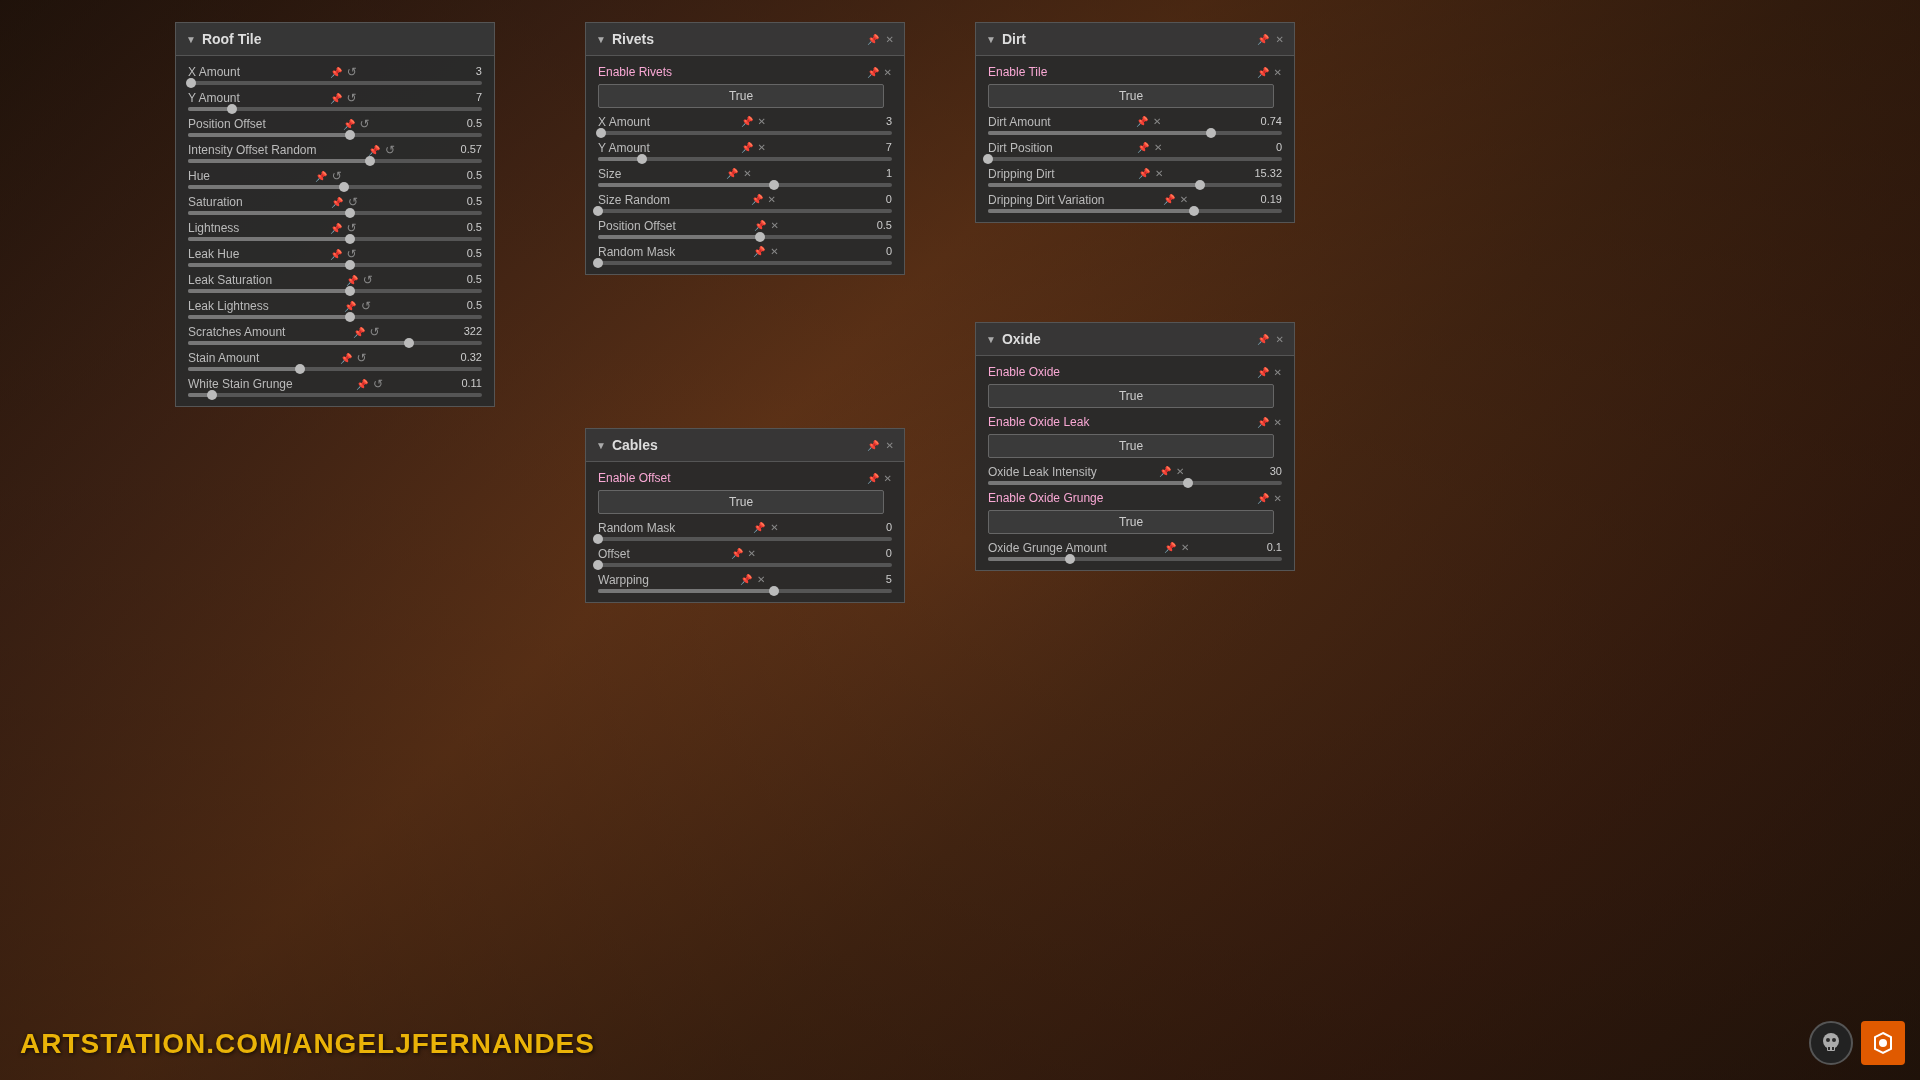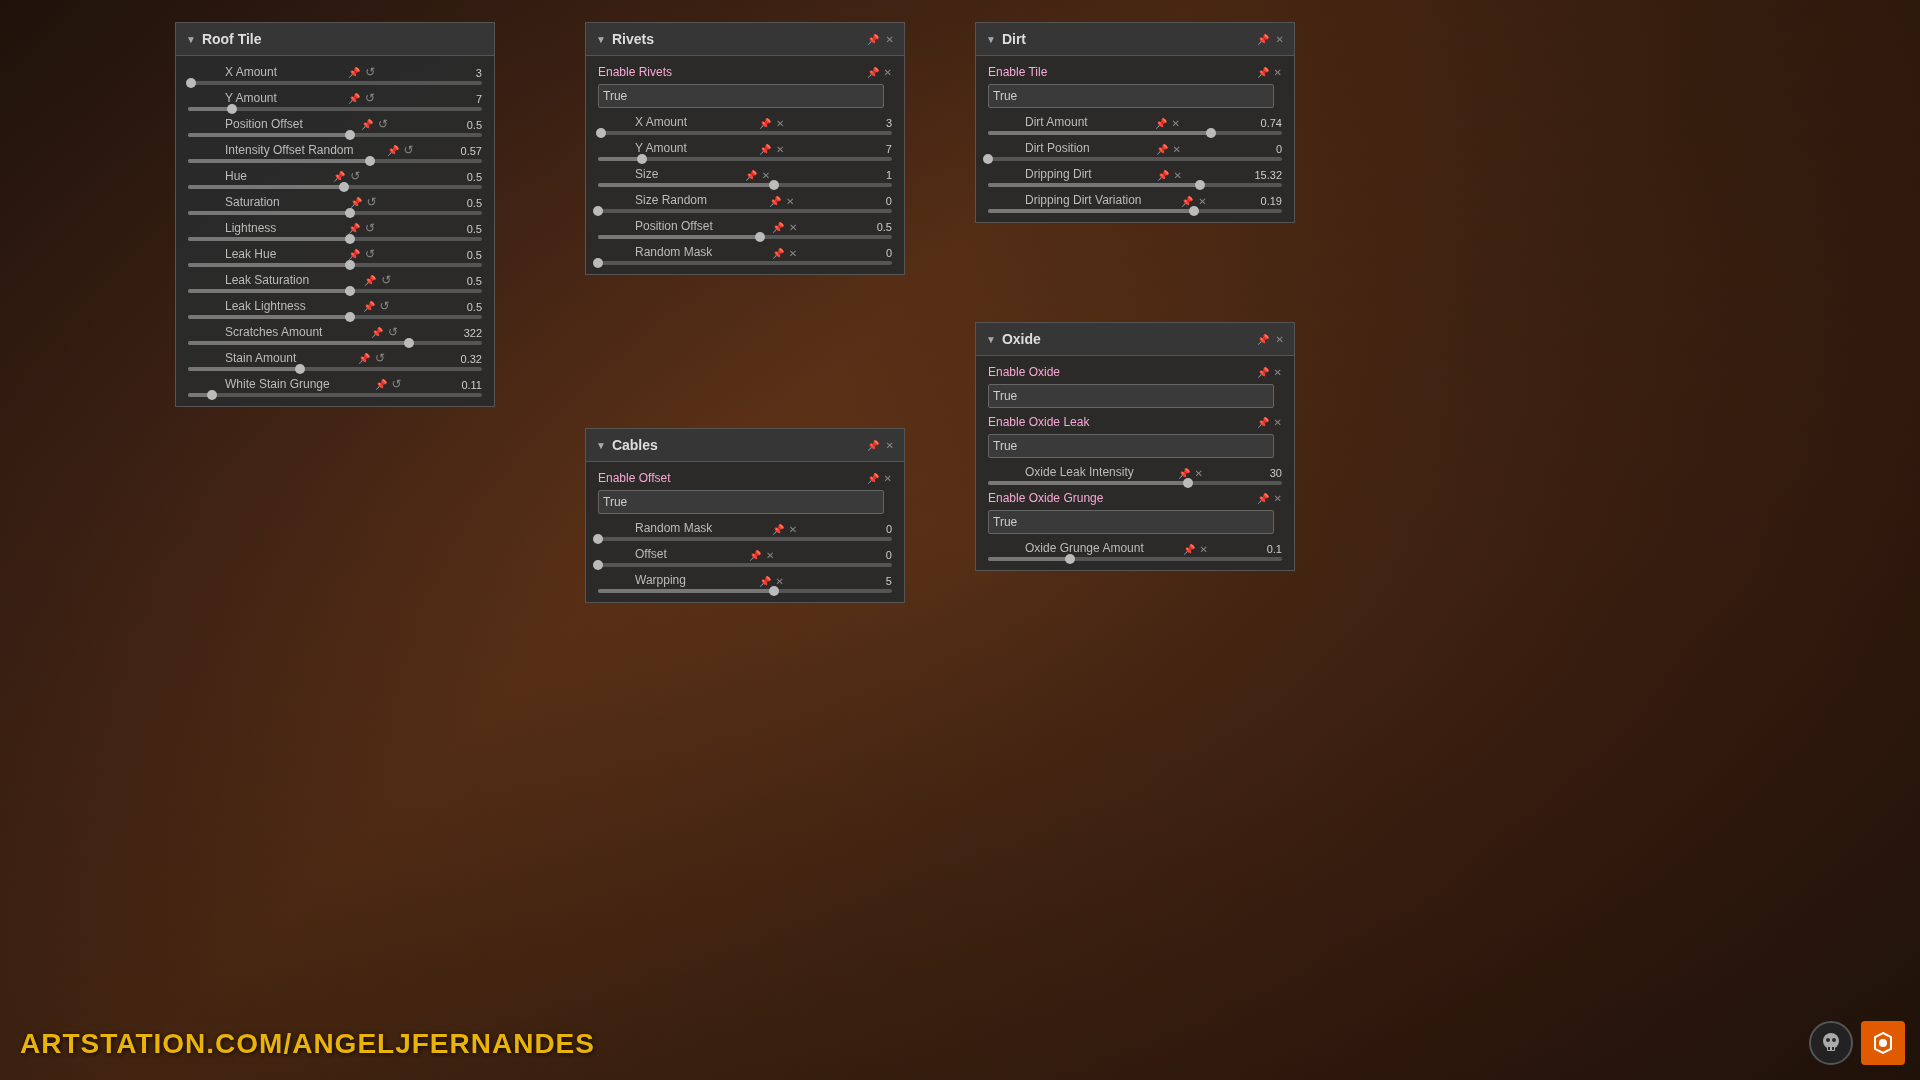--- a/index.html
+++ b/index.html
@@ -61,23 +61,22 @@
       padding: 6px 0;
     }
     .param-row {
       padding: 3px 12px 3px 12px;
       display: flex;
       flex-direction: column;
       gap: 2px;
     }
     .param-label-row {
       display: flex;
-      align-items: flex-end;
+      align-items: flex-start;
       justify-content: space-between;
-      margin-left: 37px;
     }
     .param-label {
       color: #bbb;
       font-size: 12px;
     }
     .param-icons {
       display: flex;
       gap: 4px;
       align-items: center;
     }
@@ -133,20 +132,21 @@
       flex: 1;
     }
     .bool-icons {
       display: flex;
       gap: 4px;
     }
     .bool-value-box {
       margin: 2px 20px 4px 12px;
       background: rgba(60,60,60,0.9);
       border: 1px solid #666;
+      text-align: center;
       padding: 4px;
       color: #ccc;
       font-size: 12px;
       border-radius: 2px;
     }
     .watermark {
       position: absolute;
       bottom: 20px;
       left: 20px;
       font-size: 28px;

